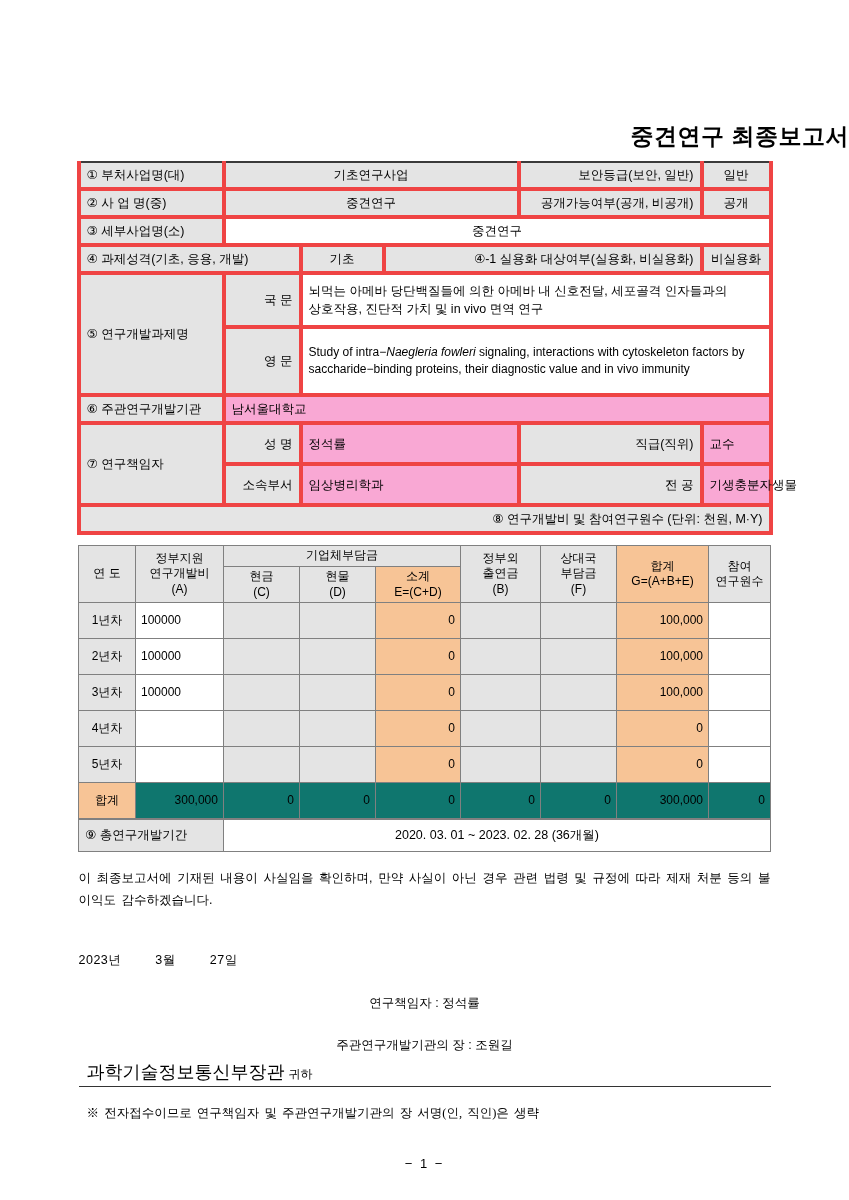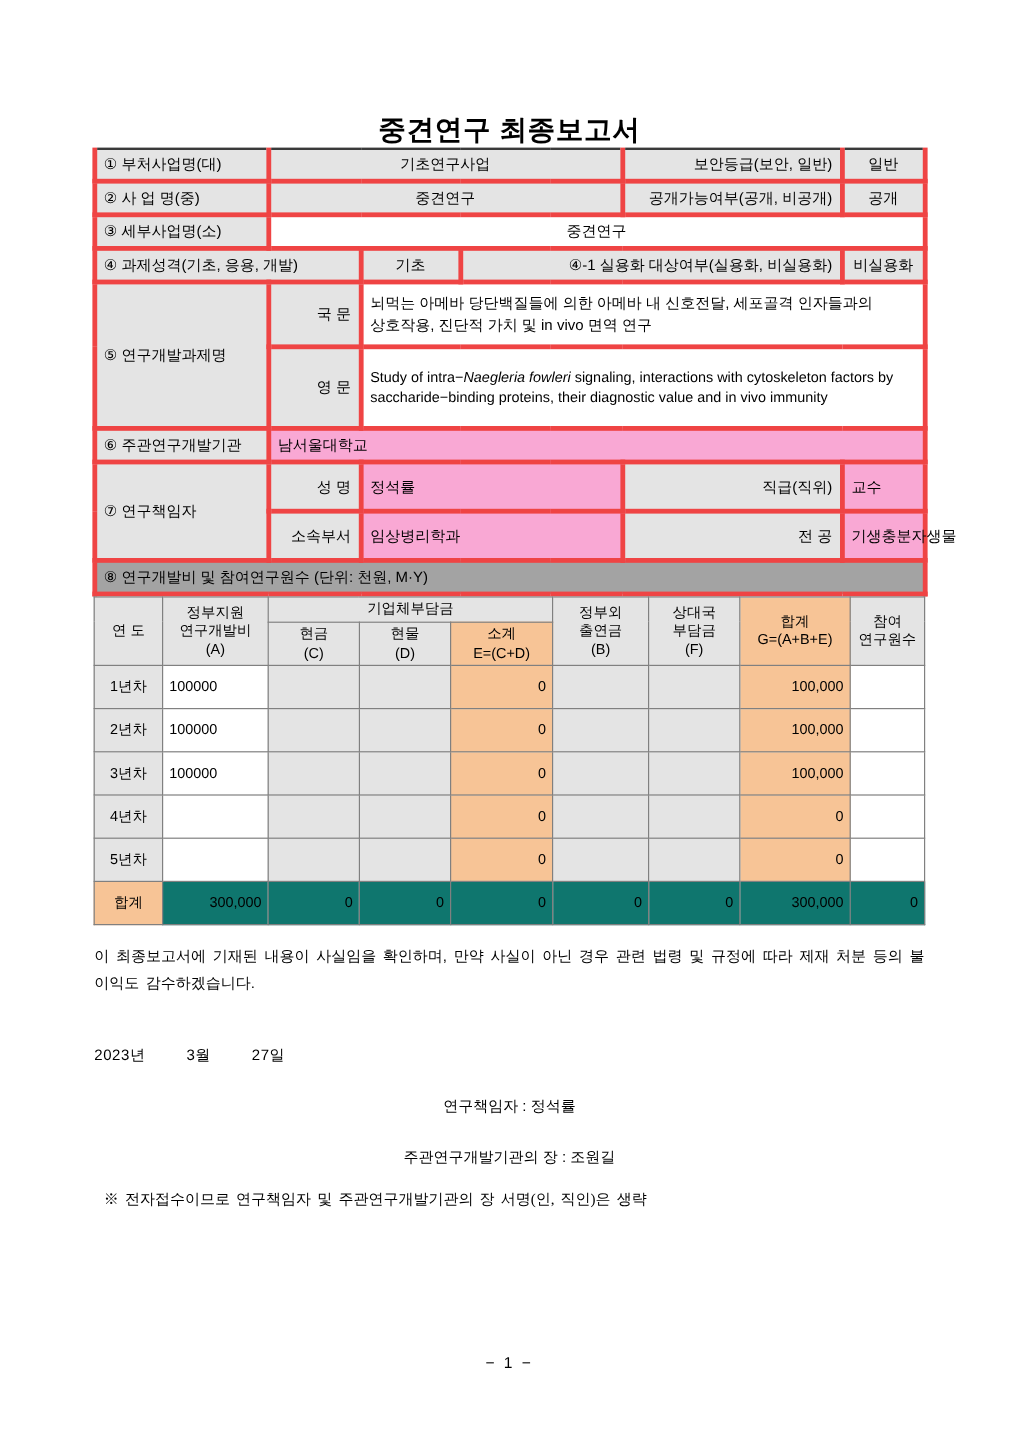--- a/index.html
+++ b/index.html
@@ -17,33 +17,34 @@
   }
   .page {
     width: 849px;
     height: 1200px;
     position: relative;
     box-sizing: border-box;
   }
 
   
   .doc-title {
-    text-align: center;
+    text-align: right;
     font-size: 23px;
     font-weight: bold;
     letter-spacing: 0.5px;
     padding-top: 95px;
     line-height: 1.2;
+    margin-top: 28px;
   }
 
   
   .tbl {
     border-collapse: collapse;
     table-layout: fixed;
-    margin: 0 auto;
+    margin: 10px auto;
     width: 692px;
     font-size: 12.5px;
   }
   .tbl td {
     border: 4px solid #ef4444;
     padding: 3px 6px;
     vertical-align: middle;
     line-height: 1.45;
     word-break: keep-all;
   }
@@ -61,22 +62,22 @@
   }
   .val-c { text-align: center; background: #ffffff; }
   .val-l { text-align: left; background: #f9a8d4; }
   .val-c-g { text-align: center; background: #e4e4e4; }
 
   .title-ko { font-size: 12.5px; line-height: 1.5; text-align: left; }
   .title-en { font-size: 12px; line-height: 1.5; text-align: left; }
   .title-en i { font-style: italic; }
 
   .section-hdr {
-    background: #a3a3a3;
-    text-align: left;
+    background: #e5e5e5;
+    text-align: right;
     font-size: 12.5px;
     padding: 6px 0;
   }
 
   
   .budget {
     border-collapse: collapse;
     table-layout: fixed;
     width: 692px;
     margin: 0 auto;
@@ -407,32 +408,47 @@
       <td class="btot">0</td>
       <td class="btot">0</td>
       <td class="btot">0</td>
       <td class="btot">0</td>
       <td class="btot">300,000</td>
       <td class="btot">0</td>
     </tr>
   </tbody>
     </table>
 
+  <table class="period">
+    <colgroup>
+      <col style="width:145px">
+      <col style="width:547px">
+    </colgroup>
+    <tbody>
+        <tr>
+      <td class="lbl outer-bot">⑨ 총연구개발기간</td>
+      <td class="val-c outer-bot">2020. 03. 01 ~ 2023. 02. 28 (36개월)</td>
+    </tr>
+  </tbody>
+    </table>
 
   <div class="below">
 
     <div class="statement">이 최종보고서에 기재된 내용이 사실임을 확인하며, 만약 사실이 아닌 경우 관련 법령 및 규정에 따라 제재 처분 등의 불이익도 감수하겠습니다.</div>
 
     <div class="sig-date">
       <span>2023년</span><span class="gap"></span><span>3월</span><span class="gap"></span><span>27일</span>
     </div>
 
     <div class="sig-line">연구책임자 : 정석률</div>
 
     <div class="sig-line2">주관연구개발기관의 장 :  조원길</div>
 
+    <div class="minister-row">
+      <span class="minister-name">과학기술정보통신부장관</span><span class="minister-suffix">귀하</span>
+    </div>
 
     <div class="note">※ 전자접수이므로 연구책임자 및 주관연구개발기관의 장 서명(인, 직인)은 생략</div>
   </div>
 
   <div class="page-num">− 1 −</div>
 
 </div>
 
 </body></html>

